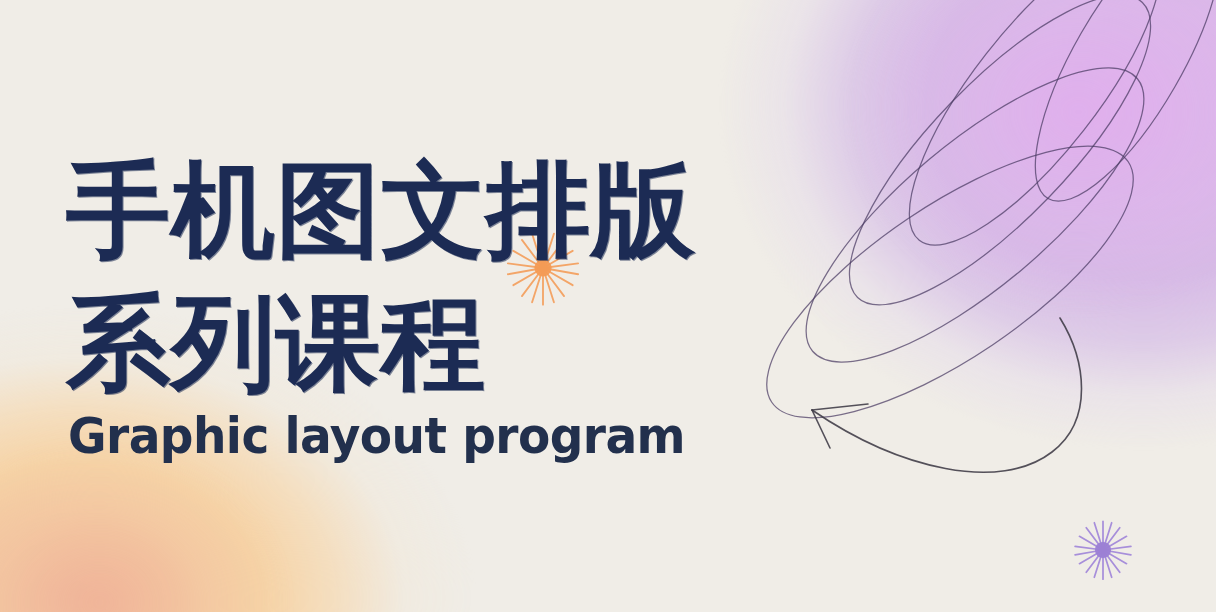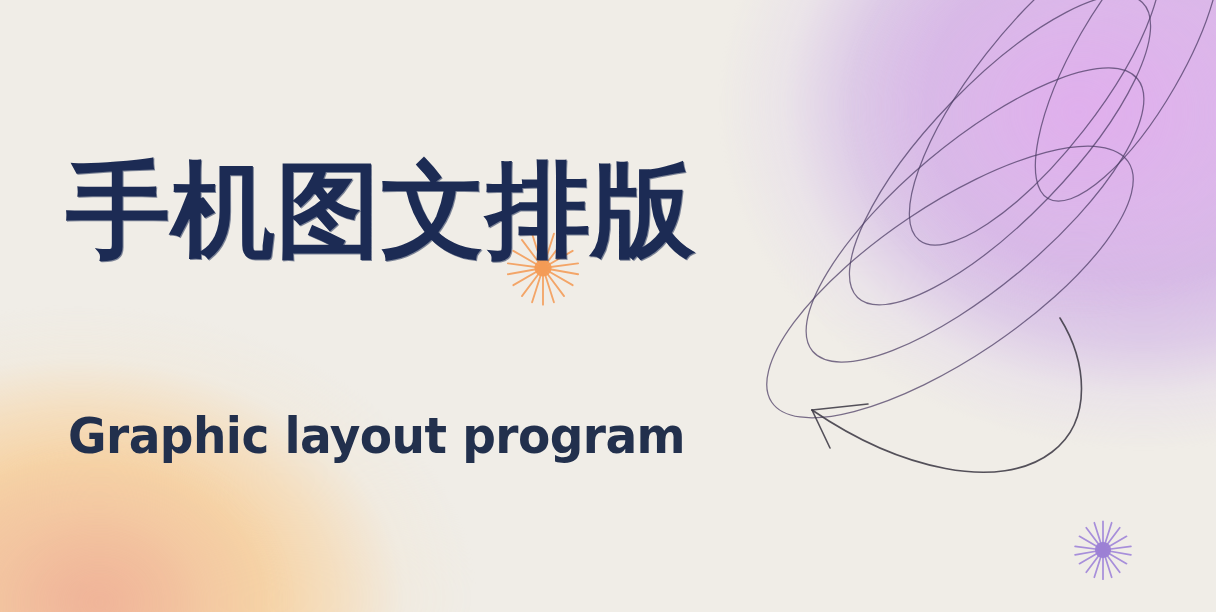--- a/index.html
+++ b/index.html
@@ -217,18 +217,19 @@
       <line x1="50" y1="50" x2="5" y2="44"></line>
       <line x1="50" y1="50" x2="12" y2="28"></line>
       <line x1="50" y1="50" x2="23" y2="14"></line>
       <line x1="50" y1="50" x2="36" y2="6"></line>
     </g>
     <circle cx="50" cy="50" r="13" fill="#9b7fd4" opacity="0.95"></circle>
   </svg>
 
   <div class="title-block">
     <div class="title-line">手机图文排版</div>
+    <div class="title-line">系列课程</div>
   </div>
 
   <div class="subtitle">Graphic layout program</div>
 
 
 </div>
 
 </body></html>

